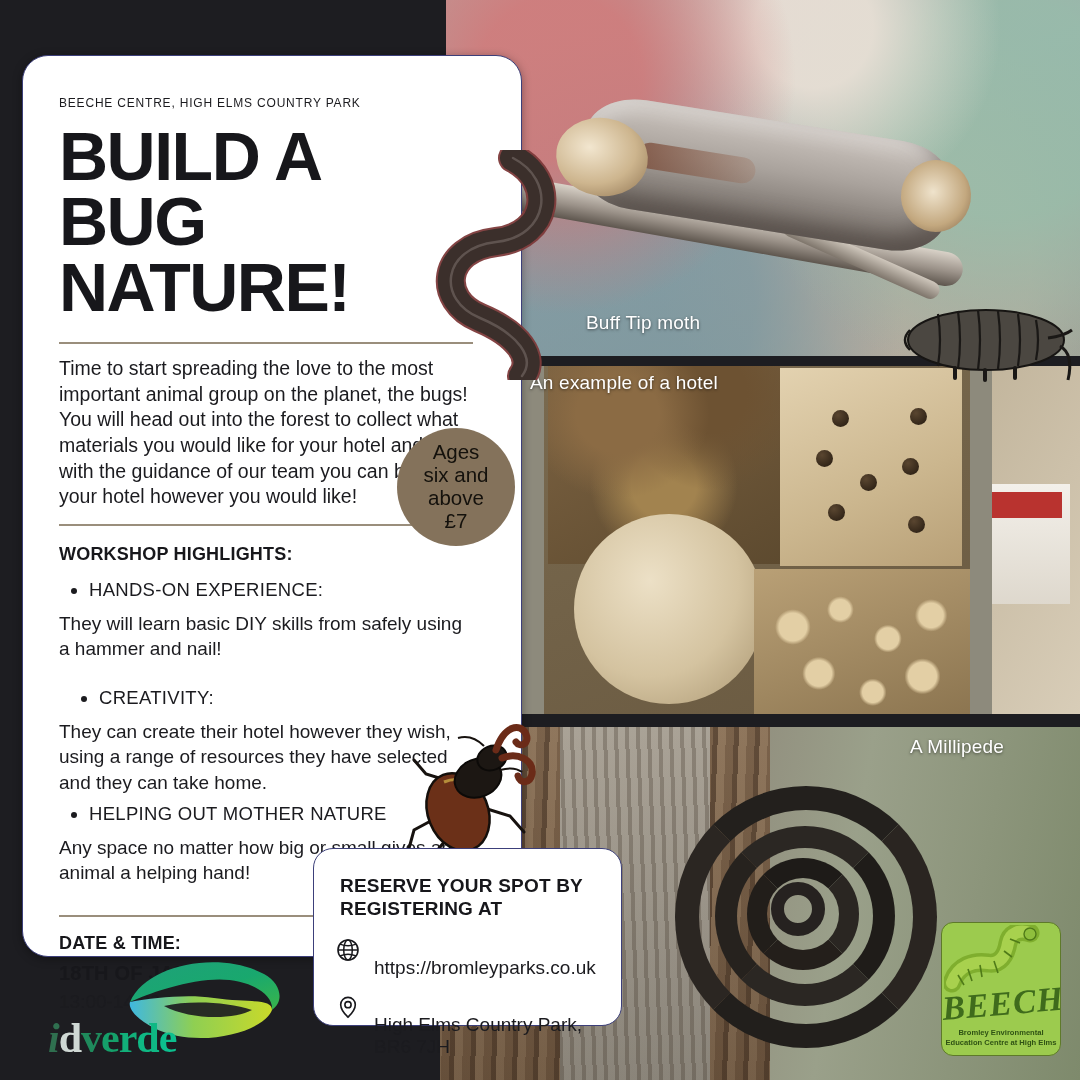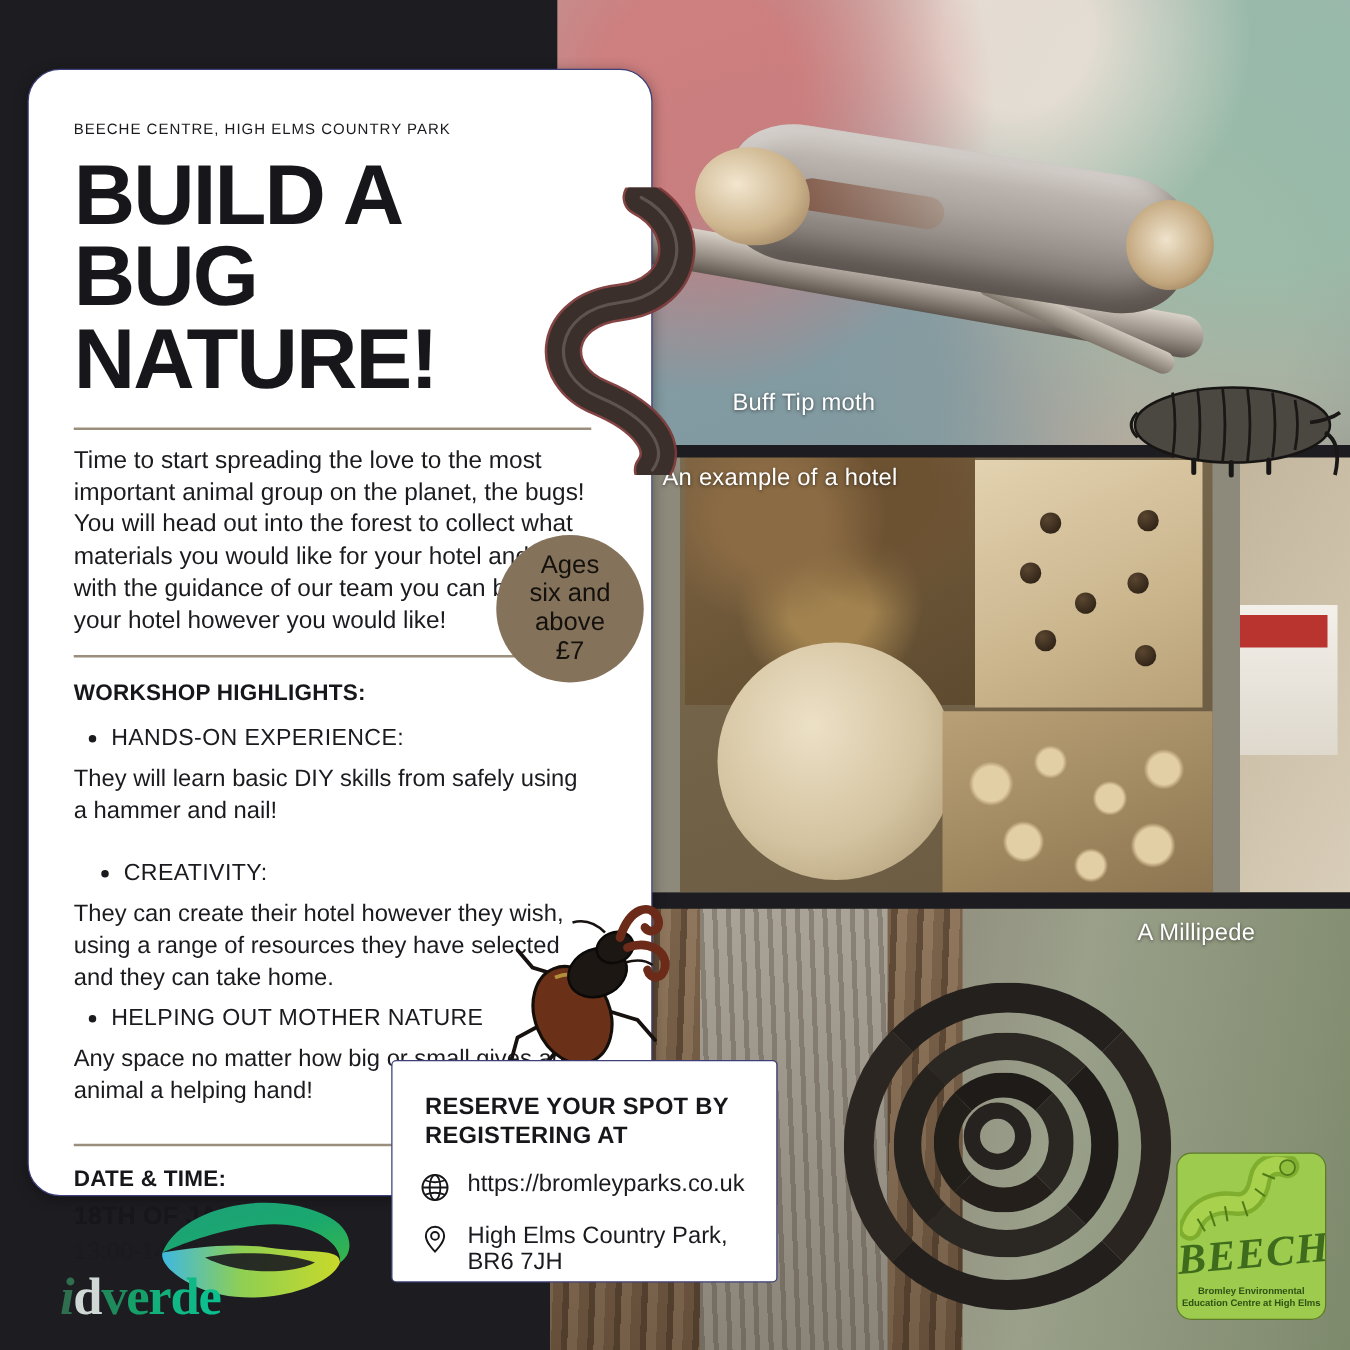--- a/index.html
+++ b/index.html
@@ -144,28 +144,28 @@
   
   .badge{
     position:absolute;left:397px;top:428px;width:118px;height:118px;border-radius:50%;
     background:#84725b;color:#14110c;display:flex;align-items:center;justify-content:center;
     text-align:center;font-size:20.5px;line-height:1.12;
   }
 
   
   .reserve{
     position:absolute;left:313px;top:848px;width:307px;height:176px;
-    background:#fff;border-radius:4px;border:1px solid #3c3f7a;
+    background:#fff;border-radius:20px;border:1px solid #3c3f7a;
   }
   .reserve h2{
     margin:0;padding:26px 26px 0;font-size:19px;line-height:1.2;
     font-weight:bold;letter-spacing:.2px;color:#17171b;
   }
   .r-row{display:flex;align-items:flex-start;gap:14px;padding:0 22px;margin-top:16px;}
-  .r-row .txt{font-size:19px;line-height:1.14;color:#1b1b1f;}
+  .r-row .txt{font-size:19px;line-height:1.14;color:#1b1b1f;margin-top:20px;}
   .ic{flex:0 0 24px;width:24px;height:24px;margin-top:1px;}
 
   
   .idverde{position:absolute;left:40px;top:958px;width:250px;height:100px;}
   .idverde .word{
     position:absolute;left:8px;top:56px;font-size:42px;font-weight:bold;
     letter-spacing:-1px;font-family:"Liberation Serif", serif;
   }
   .beeche{
     position:absolute;left:941px;top:922px;width:118px;height:132px;border-radius:12px;

